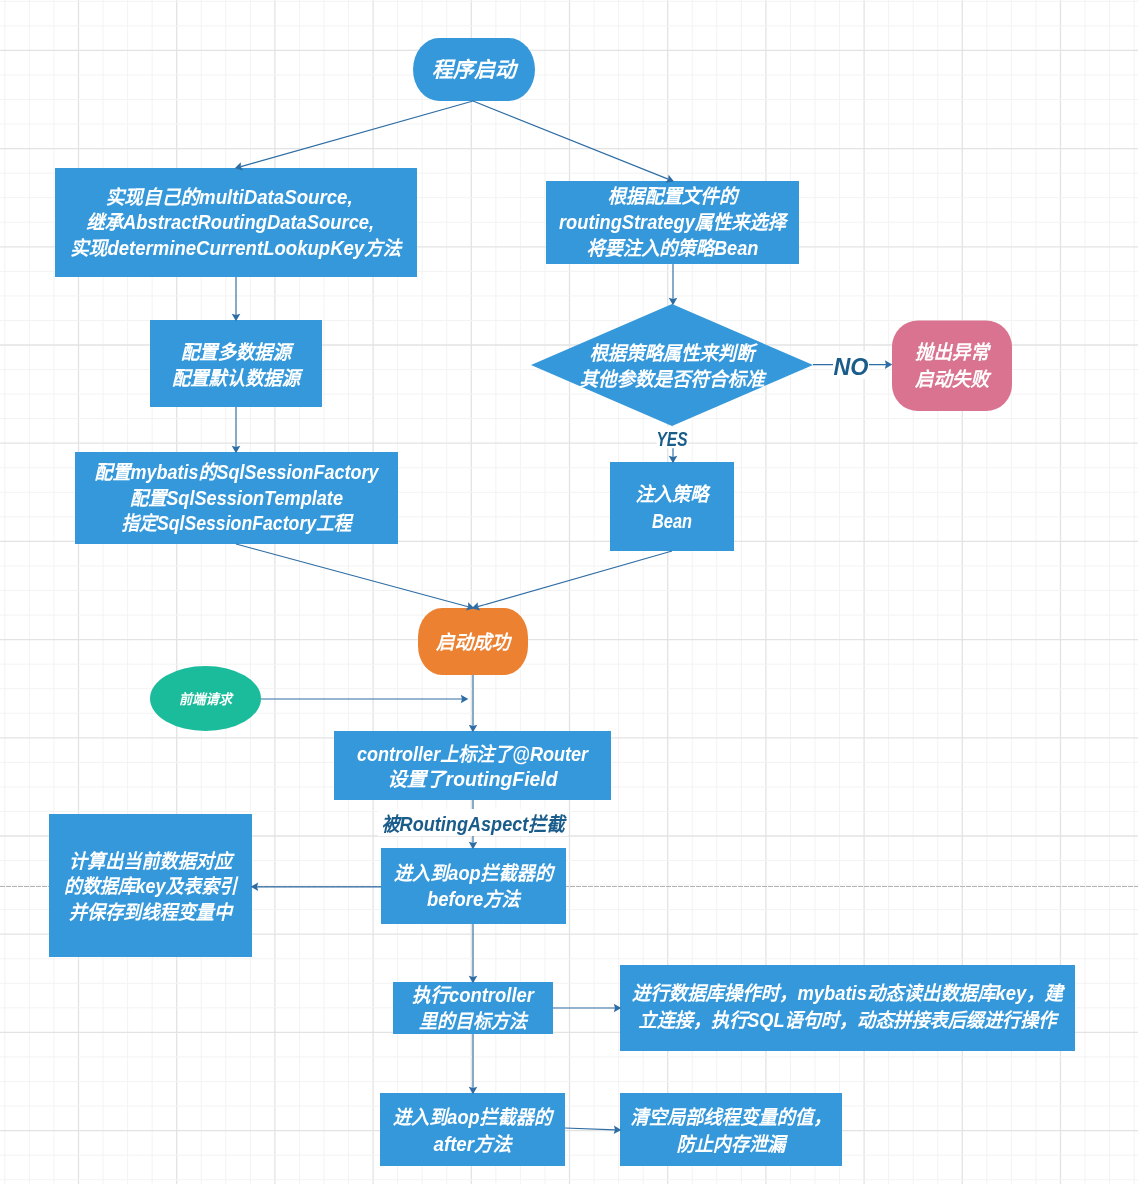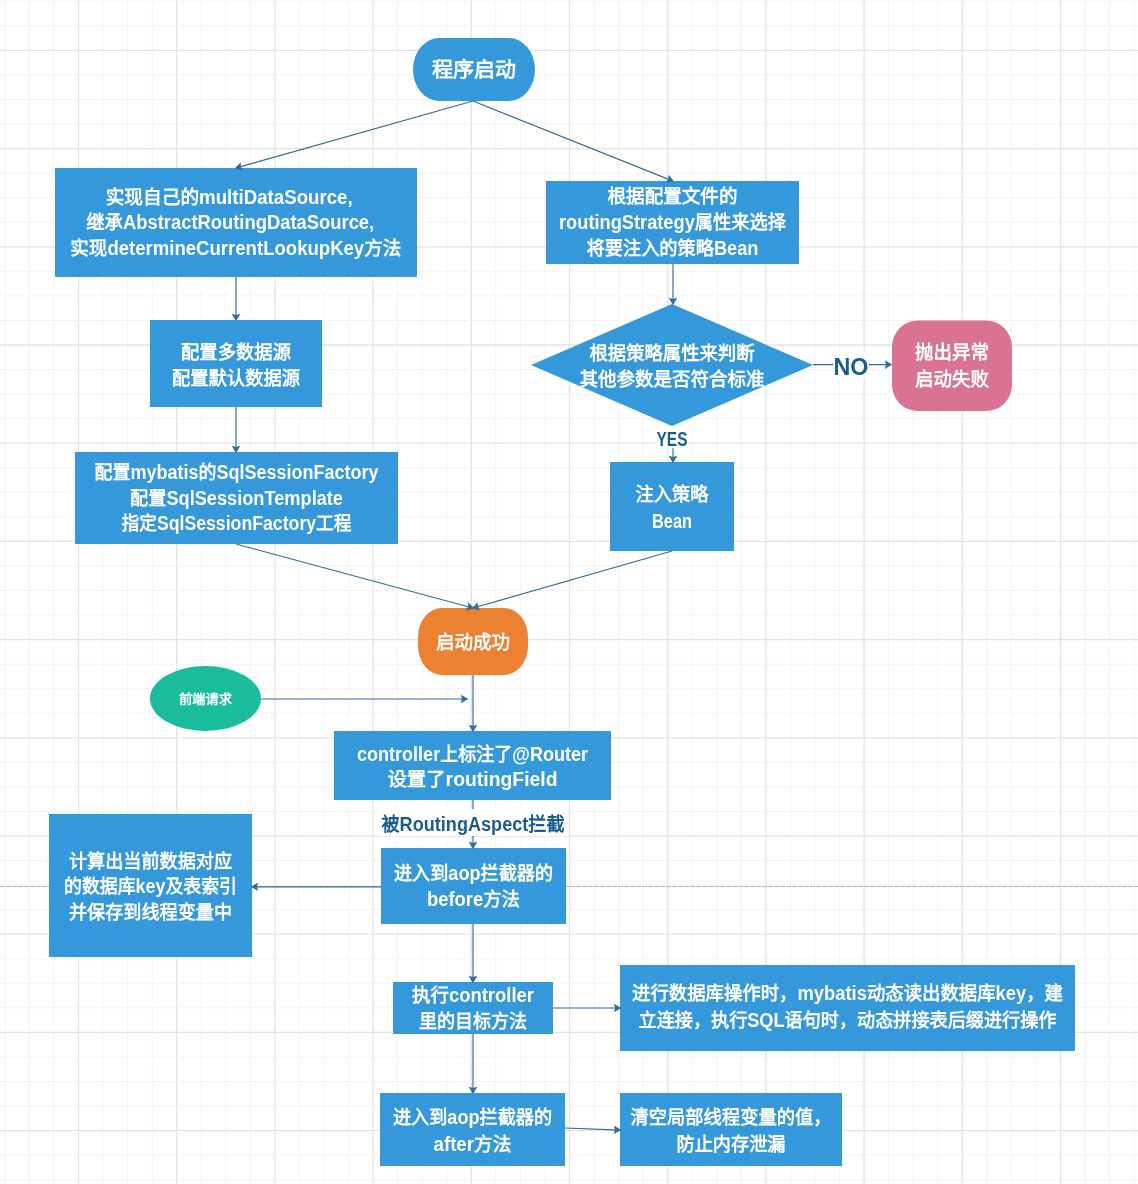--- a/index.html
+++ b/index.html
@@ -1,19 +1,19 @@
 <!DOCTYPE html>
 <html lang="zh-CN"><head>
 <meta charset="utf-8">
 <title>flowchart</title>
 <style>
   html,body{margin:0;padding:0;background:#ffffff;}
   body{width:1138px;height:1184px;overflow:hidden;
        font-family:"Liberation Sans",sans-serif;}
-  #canvas{position:relative;width:1138px;height:1184px;}
+  #canvas{position:relative;width:1138px;height:1184px;font-style:italic;}
   svg{display:block;}
   .nodeText{font-family:"Liberation Sans",sans-serif;font-weight:700;fill:#ffffff;
             text-anchor:middle;-webkit-font-smoothing:antialiased;transform:translateZ(0);}
   .edgeText{font-family:"Liberation Sans",sans-serif;font-weight:700;fill:#1A5C8A;
             text-anchor:middle;-webkit-font-smoothing:antialiased;transform:translateZ(0);}
 </style>
 </head>
 <body>
 
 <div id="canvas">

